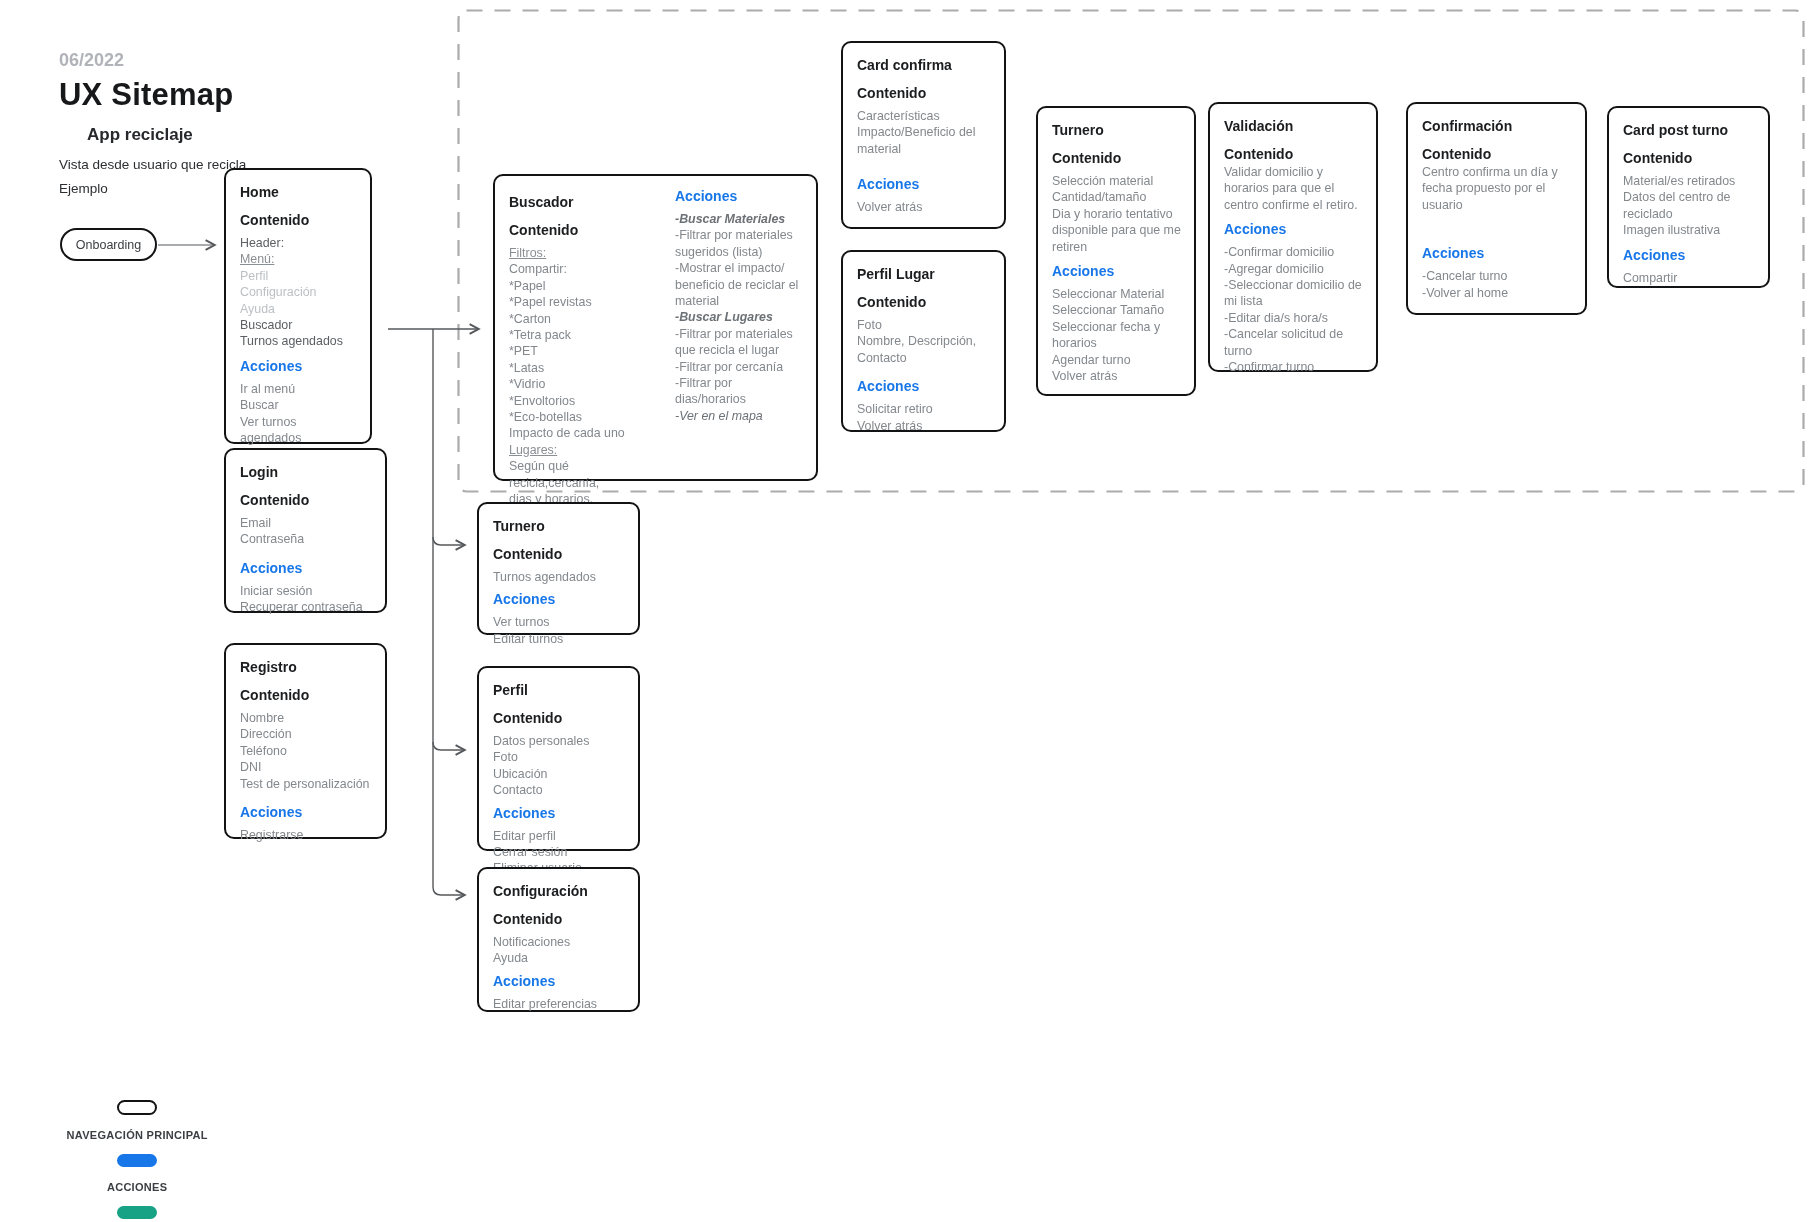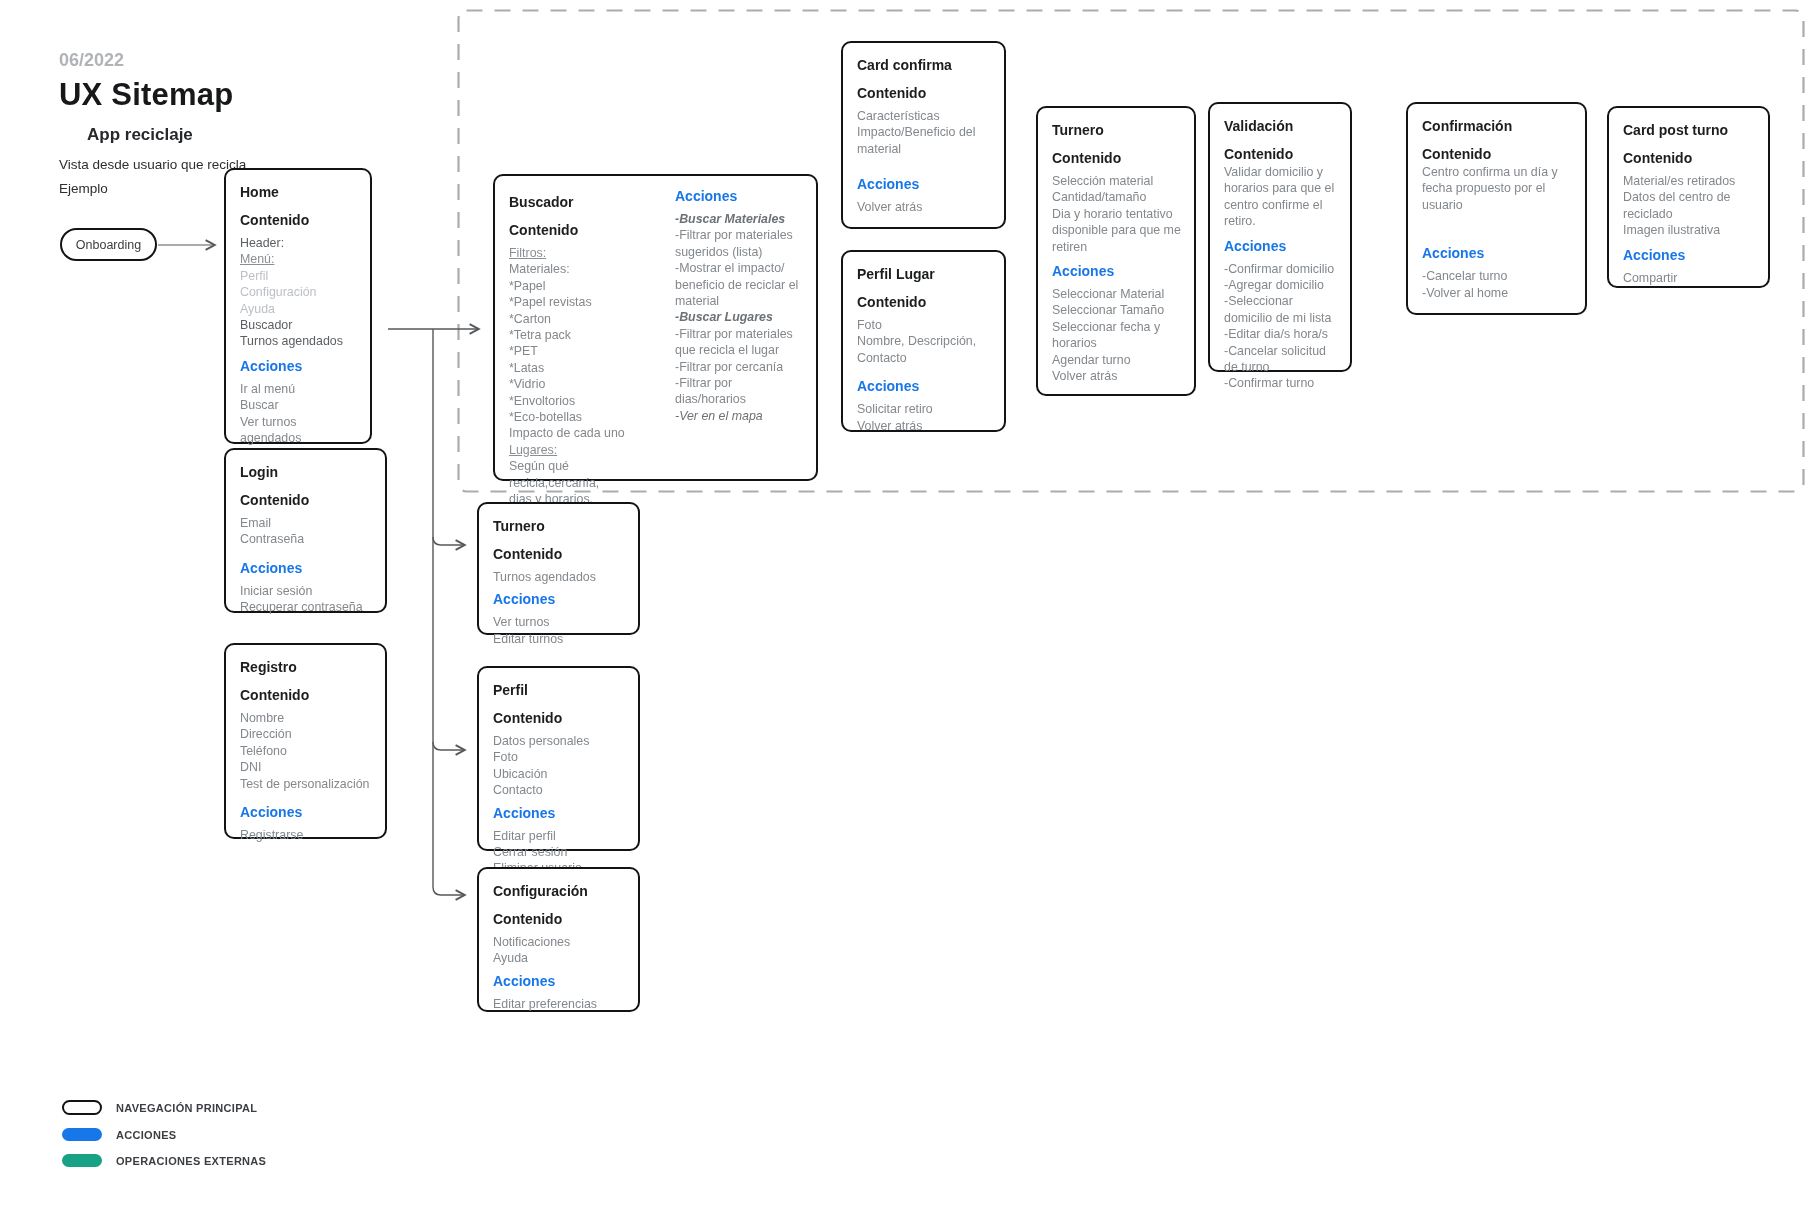--- a/index.html
+++ b/index.html
@@ -33,21 +33,21 @@
   .li.bi{font-weight:700;font-style:italic;color:#6c7176;}
   .li.i{font-style:italic;color:#6c7176;}
 
   
   .card.twocol{flex-direction:row;gap:14px;padding-top:10px;}
   .twocol .colA{width:152px;flex:none;display:flex;flex-direction:column;padding-top:8px;}
   .twocol .colB{flex:1 1 auto;display:flex;flex-direction:column;padding-top:2px;}
 
   
   .legend{position:absolute;left:62px;top:1100px;display:flex;flex-direction:column;gap:13px;}
-  .lrow{display:flex;align-items:center;gap:14px;}
+  .lrow{display:flex;align-items:center;gap:14px;flex-direction:column;}
   .pill{width:40px;height:13px;border-radius:8px;flex:none;box-sizing:border-box;}
   .pill.outline{background:#fff;border:2.5px solid #121314;height:15px;}
   .pill.blue{background:#1877e8;}
   .pill.teal{background:#17a185;}
   .lrow .llab{font-size:11px;font-weight:600;color:#3b3e42;letter-spacing:.3px;}
 
   svg.wires{position:absolute;left:0;top:0;pointer-events:none;}
 </style>
 </head>
 <body>
@@ -132,21 +132,21 @@
         <div class="li">Registrarse</div>
       </div>
   </section>
 
   <section class="card twocol" style="left:493px;top:174px;width:325px;height:307px">
     <div class="colA">
       <h3 class="card-title">Buscador</h3>
       <div class="sec">Contenido</div>
       <div>
           <div class="li underline">Filtros:</div>
-          <div class="li">Materiales:</div>
+          <div class="li">Compartir:</div>
           <div class="li">*Papel</div>
           <div class="li">*Papel revistas</div>
           <div class="li">*Carton</div>
           <div class="li">*Tetra pack</div>
           <div class="li">*PET</div>
           <div class="li">*Latas</div>
           <div class="li">*Vidrio</div>
           <div class="li">*Envoltorios</div>
           <div class="li">*Eco-botellas</div>
           <div class="li">Impacto de cada uno</div>
@@ -258,21 +258,21 @@
     <div class="sec blue">Acciones</div>
     <div>
         <div class="li">Seleccionar Material</div>
         <div class="li">Seleccionar Tamaño</div>
         <div class="li">Seleccionar fecha y horarios</div>
         <div class="li">Agendar turno</div>
         <div class="li">Volver atrás</div>
       </div>
   </section>
 
-  <section class="card" style="left:1208px;top:102px;width:144px;height:270px">
+  <section class="card" style="left:1208px;top:102px;width:170px;height:270px">
     <h3 class="card-title">Validación</h3>
     <div class="sec" style="margin-bottom:2px">Contenido</div>
     <div>
         <div class="li">Validar domicilio y horarios para que el centro confirme el retiro.</div>
       </div>
     <div class="grow"></div>
     <div class="sec blue">Acciones</div>
     <div>
         <div class="li">-Confirmar domicilio</div>
         <div class="li">-Agregar domicilio</div>

